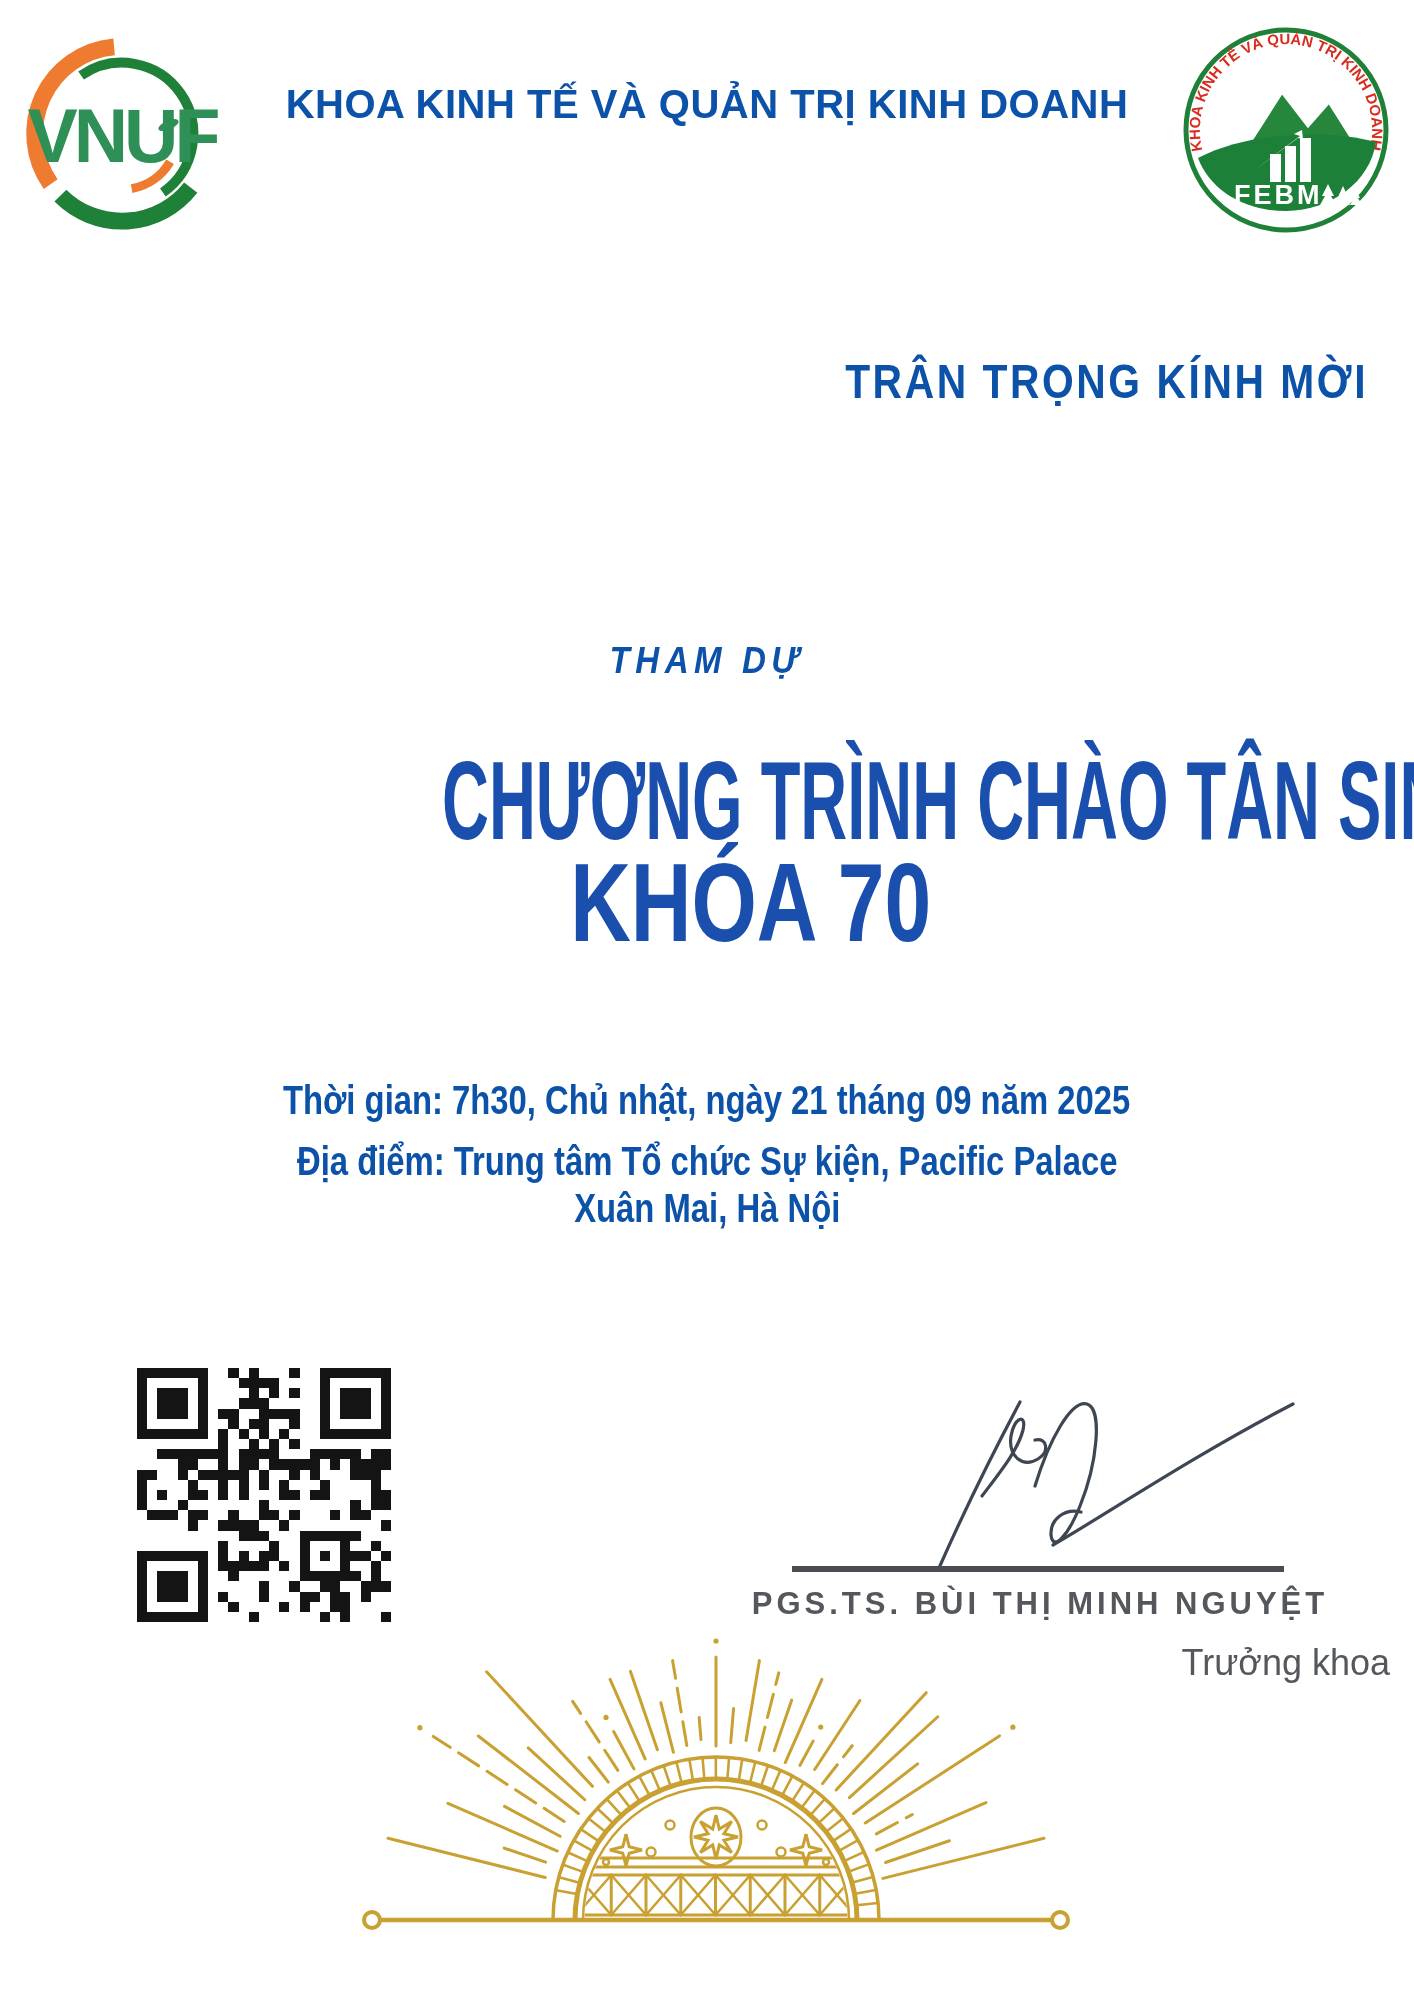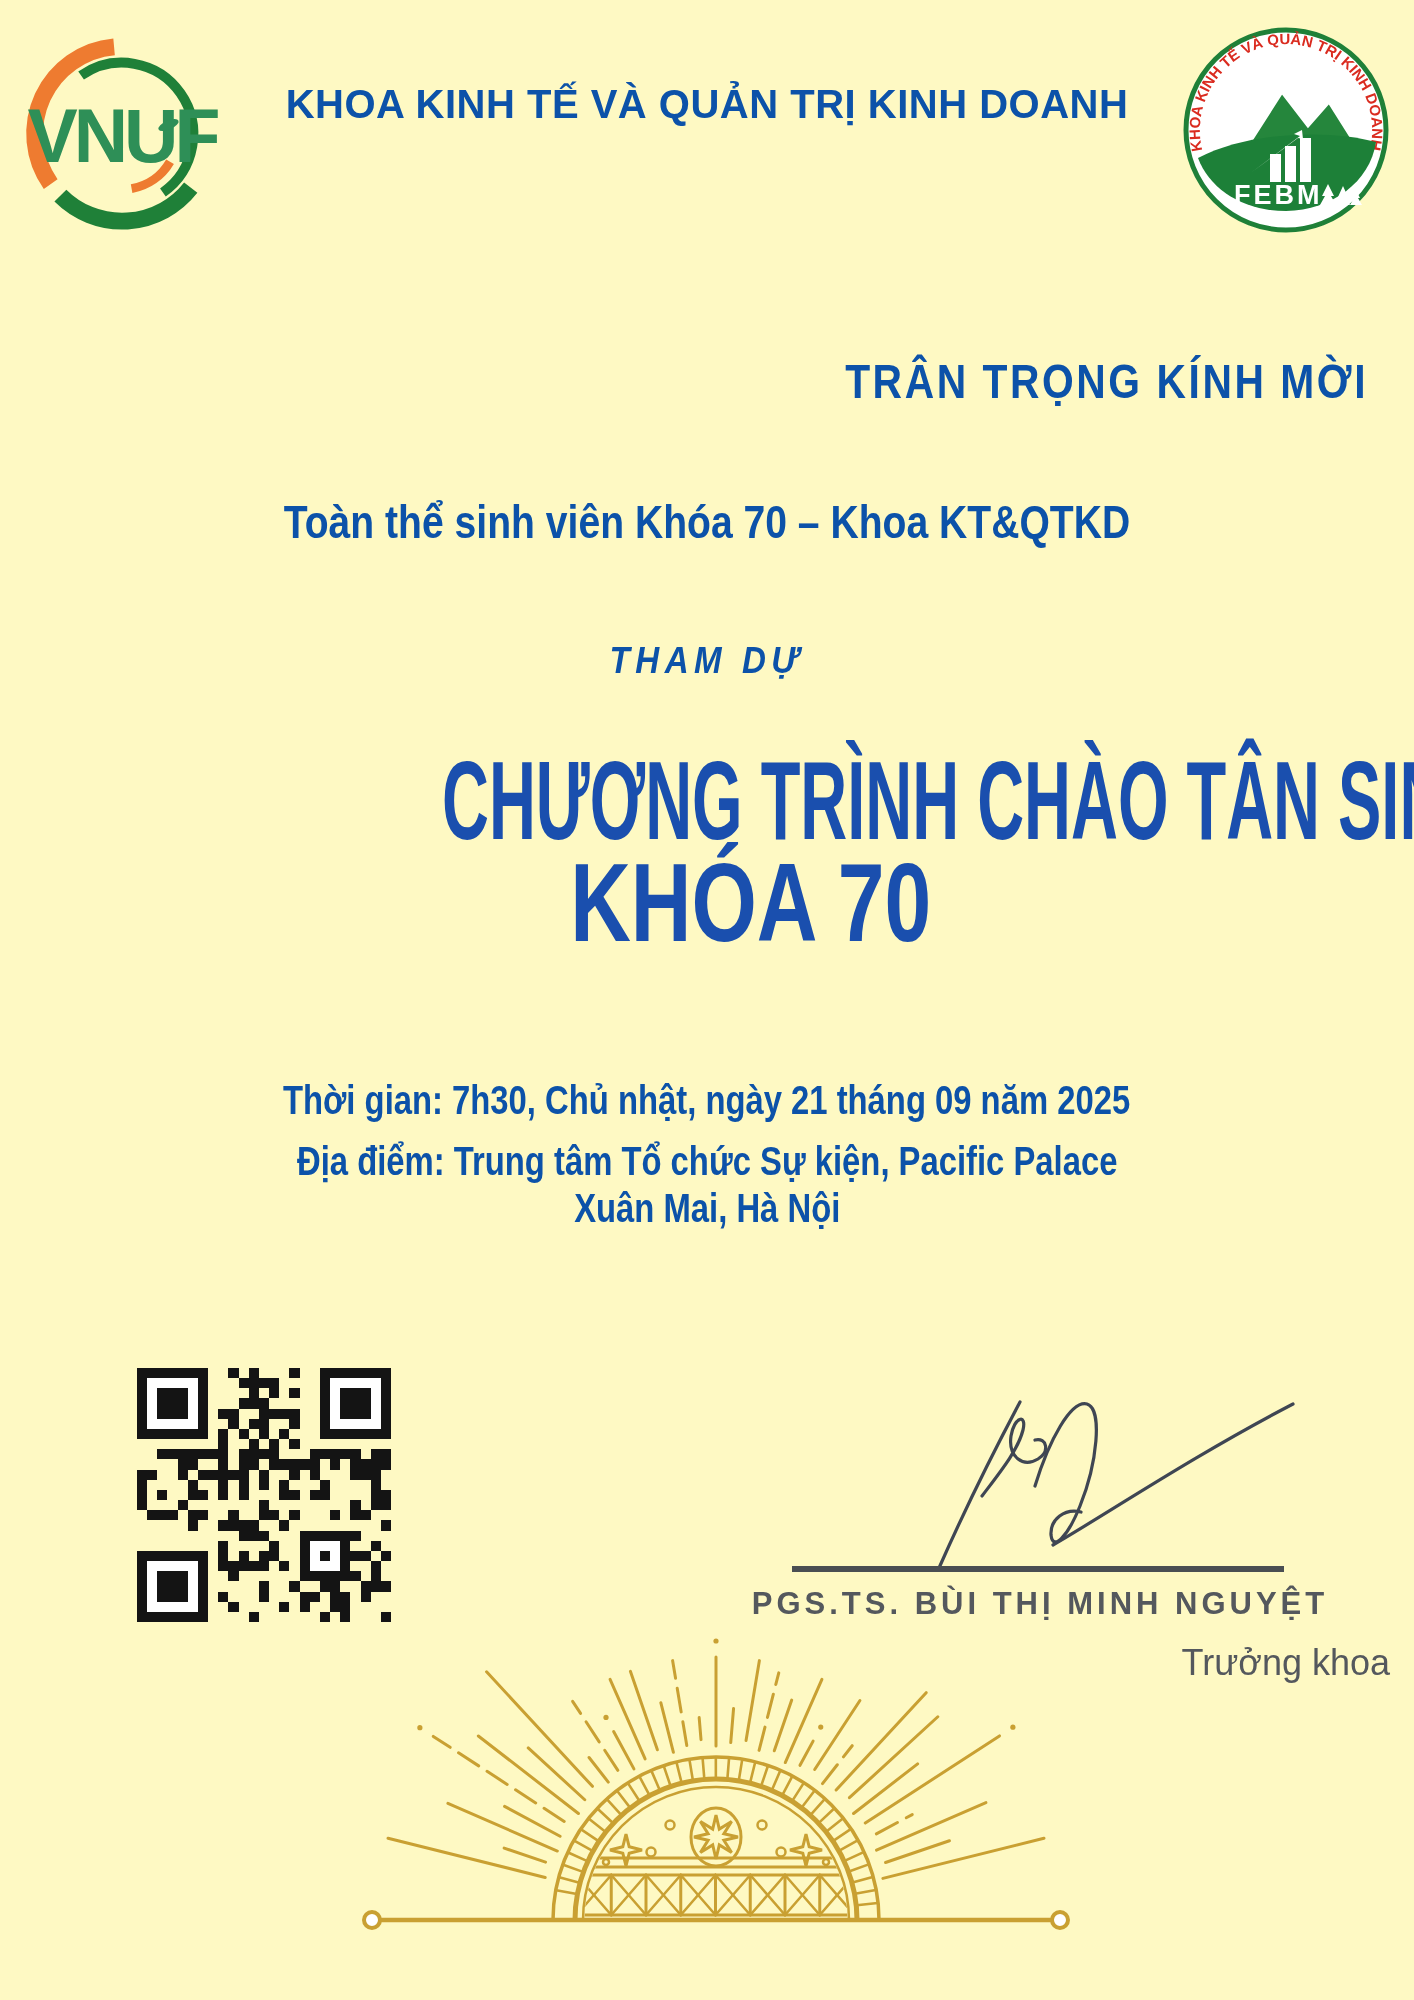--- a/index.html
+++ b/index.html
@@ -1,17 +1,17 @@
 <!DOCTYPE html>
 <html><head>
 <meta charset="utf-8">
 <style>
   html,body{margin:0;padding:0;background:#e8e8e8;}
   .page{
-    position:relative; width:1414px; height:2000px; background:#fef9c3;
+    position:relative; width:1414px; height:2000px; background:#ffffff;
     margin:0 auto; overflow:hidden;
     font-family:"Liberation Sans",sans-serif;
   }
   .center-line{position:absolute; left:0; width:100%; text-align:center; white-space:nowrap;}
   .squeeze{display:inline-block; white-space:nowrap; transform-origin:50% 50%;}
 
   
   .header-text{
     position:absolute; left:230px; right:230px; top:72px;
     text-align:center; color:#0c52a9; font-weight:bold;
@@ -89,23 +89,20 @@
       <path d="M146 158 L152 170 L149 170 L154 179 L138 179 L143 170 L140 170 Z"></path>
       <path d="M161 160 L166 171 L163.5 171 L168 179 L154 179 L158.5 171 L156 171 Z"></path>
       <path d="M174 164 L178 172 L176 172 L180 179 L168 179 L172 172 L170 172 Z"></path>
     </g>
   </svg>
 
   <div class="center-line blue salutation">
     <span class="squeeze" style="transform:scaleX(.85)">TRÂN TRỌNG KÍNH MỜI</span>
   </div>
 
-  <div class="center-line blue invitee">
-    <span class="squeeze" style="transform:scaleX(.85)">Toàn thể sinh viên Khóa 70 – Khoa KT&amp;QTKD</span>
-  </div>
 
   <div class="center-line blue attend">
     <span class="squeeze" style="transform:scaleX(.92)">THAM DỰ</span>
   </div>
 
   <div class="center-line title1">
     <span class="squeeze" style="transform:scaleX(.58)">CHƯƠNG TRÌNH CHÀO TÂN SINH VIÊN</span>
   </div>
   <div class="center-line title2">
     <span class="squeeze" style="transform:scaleX(.75)">KHÓA 70</span>

